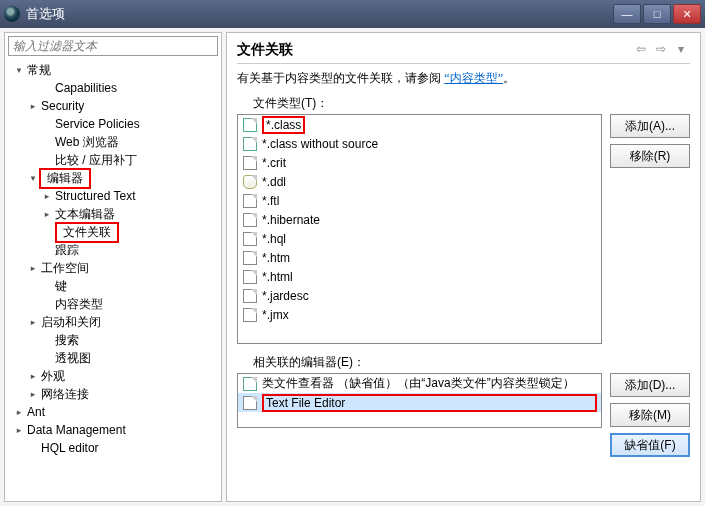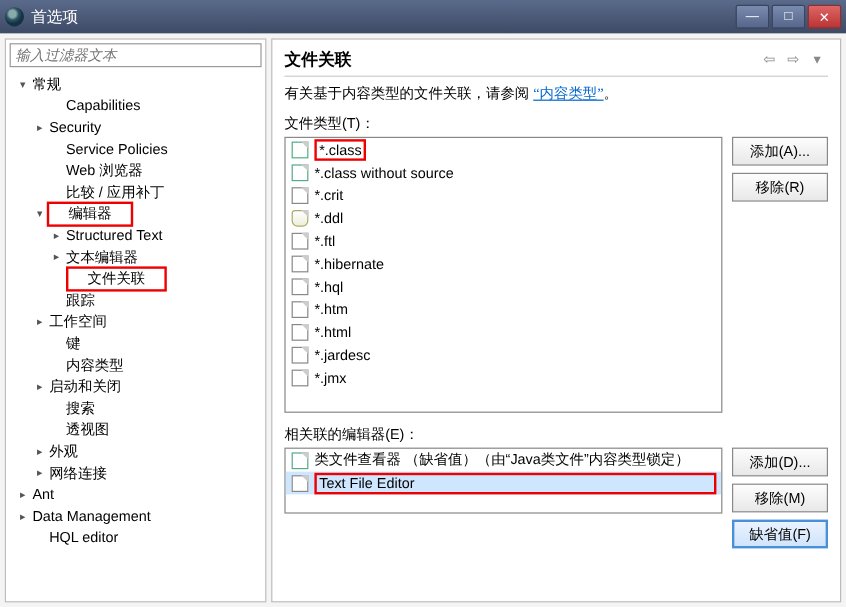--- a/index.html
+++ b/index.html
@@ -21,31 +21,31 @@
 .filter { margin: 3px; }
 .filter input { width: 100%; height: 20px; border: 1px solid #999; padding: 0 4px; color: #888; font-style: italic; }
 .tree { flex: 1; overflow: auto; padding: 2px 0 2px 4px; }
 .tree-item { display: flex; align-items: center; height: 18px; white-space: nowrap; cursor: pointer; }
 .tree-item .arrow { width: 12px; display: inline-block; text-align: center; color: #555; font-size: 9px; }
 .tree-item .tlabel { padding: 0 2px; }
 .d0 { padding-left: 4px; }
 .d1 { padding-left: 18px; }
 .d2 { padding-left: 32px; }
 .d3 { padding-left: 46px; }
-.hl-red { border: 2px solid #e00; display: inline-block; padding: 0 14px; }
+.hl-red { border: 2px solid #e00; display: inline-block; padding: 0 4px; }
 
 
 .right { flex: 1; background: #fff; border: 1px solid #bbb; margin: 4px; padding: 8px 10px; display: flex; flex-direction: column; overflow: hidden; }
 .hdr { display: flex; align-items: center; border-bottom: 1px solid #ccc; padding-bottom: 4px; margin-bottom: 6px; }
 .hdr h1 { font-size: 14px; font-weight: bold; flex: 1; }
 .navbtns { display: flex; gap: 2px; }
 .navbtn { width: 18px; height: 16px; color: #888; text-align: center; cursor: pointer; }
 .desc { margin-bottom: 6px; }
 .desc a { color: #06c; text-decoration: underline; font-family: Liberation Serif, serif; }
-.section-label { margin: 2px 0; }
+.section-label { margin: 2px 16px; }
 
 .row { display: flex; gap: 8px; }
 .listwrap { flex: 1; }
 .listbox { border: 1px solid #888; background: #fff; overflow-y: scroll; }
 .filetypes { height: 230px; }
 .editors { height: 55px; }
 .li { display: flex; align-items: center; height: 19px; padding: 0 4px; gap: 4px; }
 .li .ficon { width: 16px; height: 16px; display: inline-flex; align-items: center; justify-content: center; font-size: 10px; }
 .li.sel { background: #cfe6ff; }
 .li .hl-red-li { border: 2px solid #e00; padding: 0 2px; display: inline-block; }

